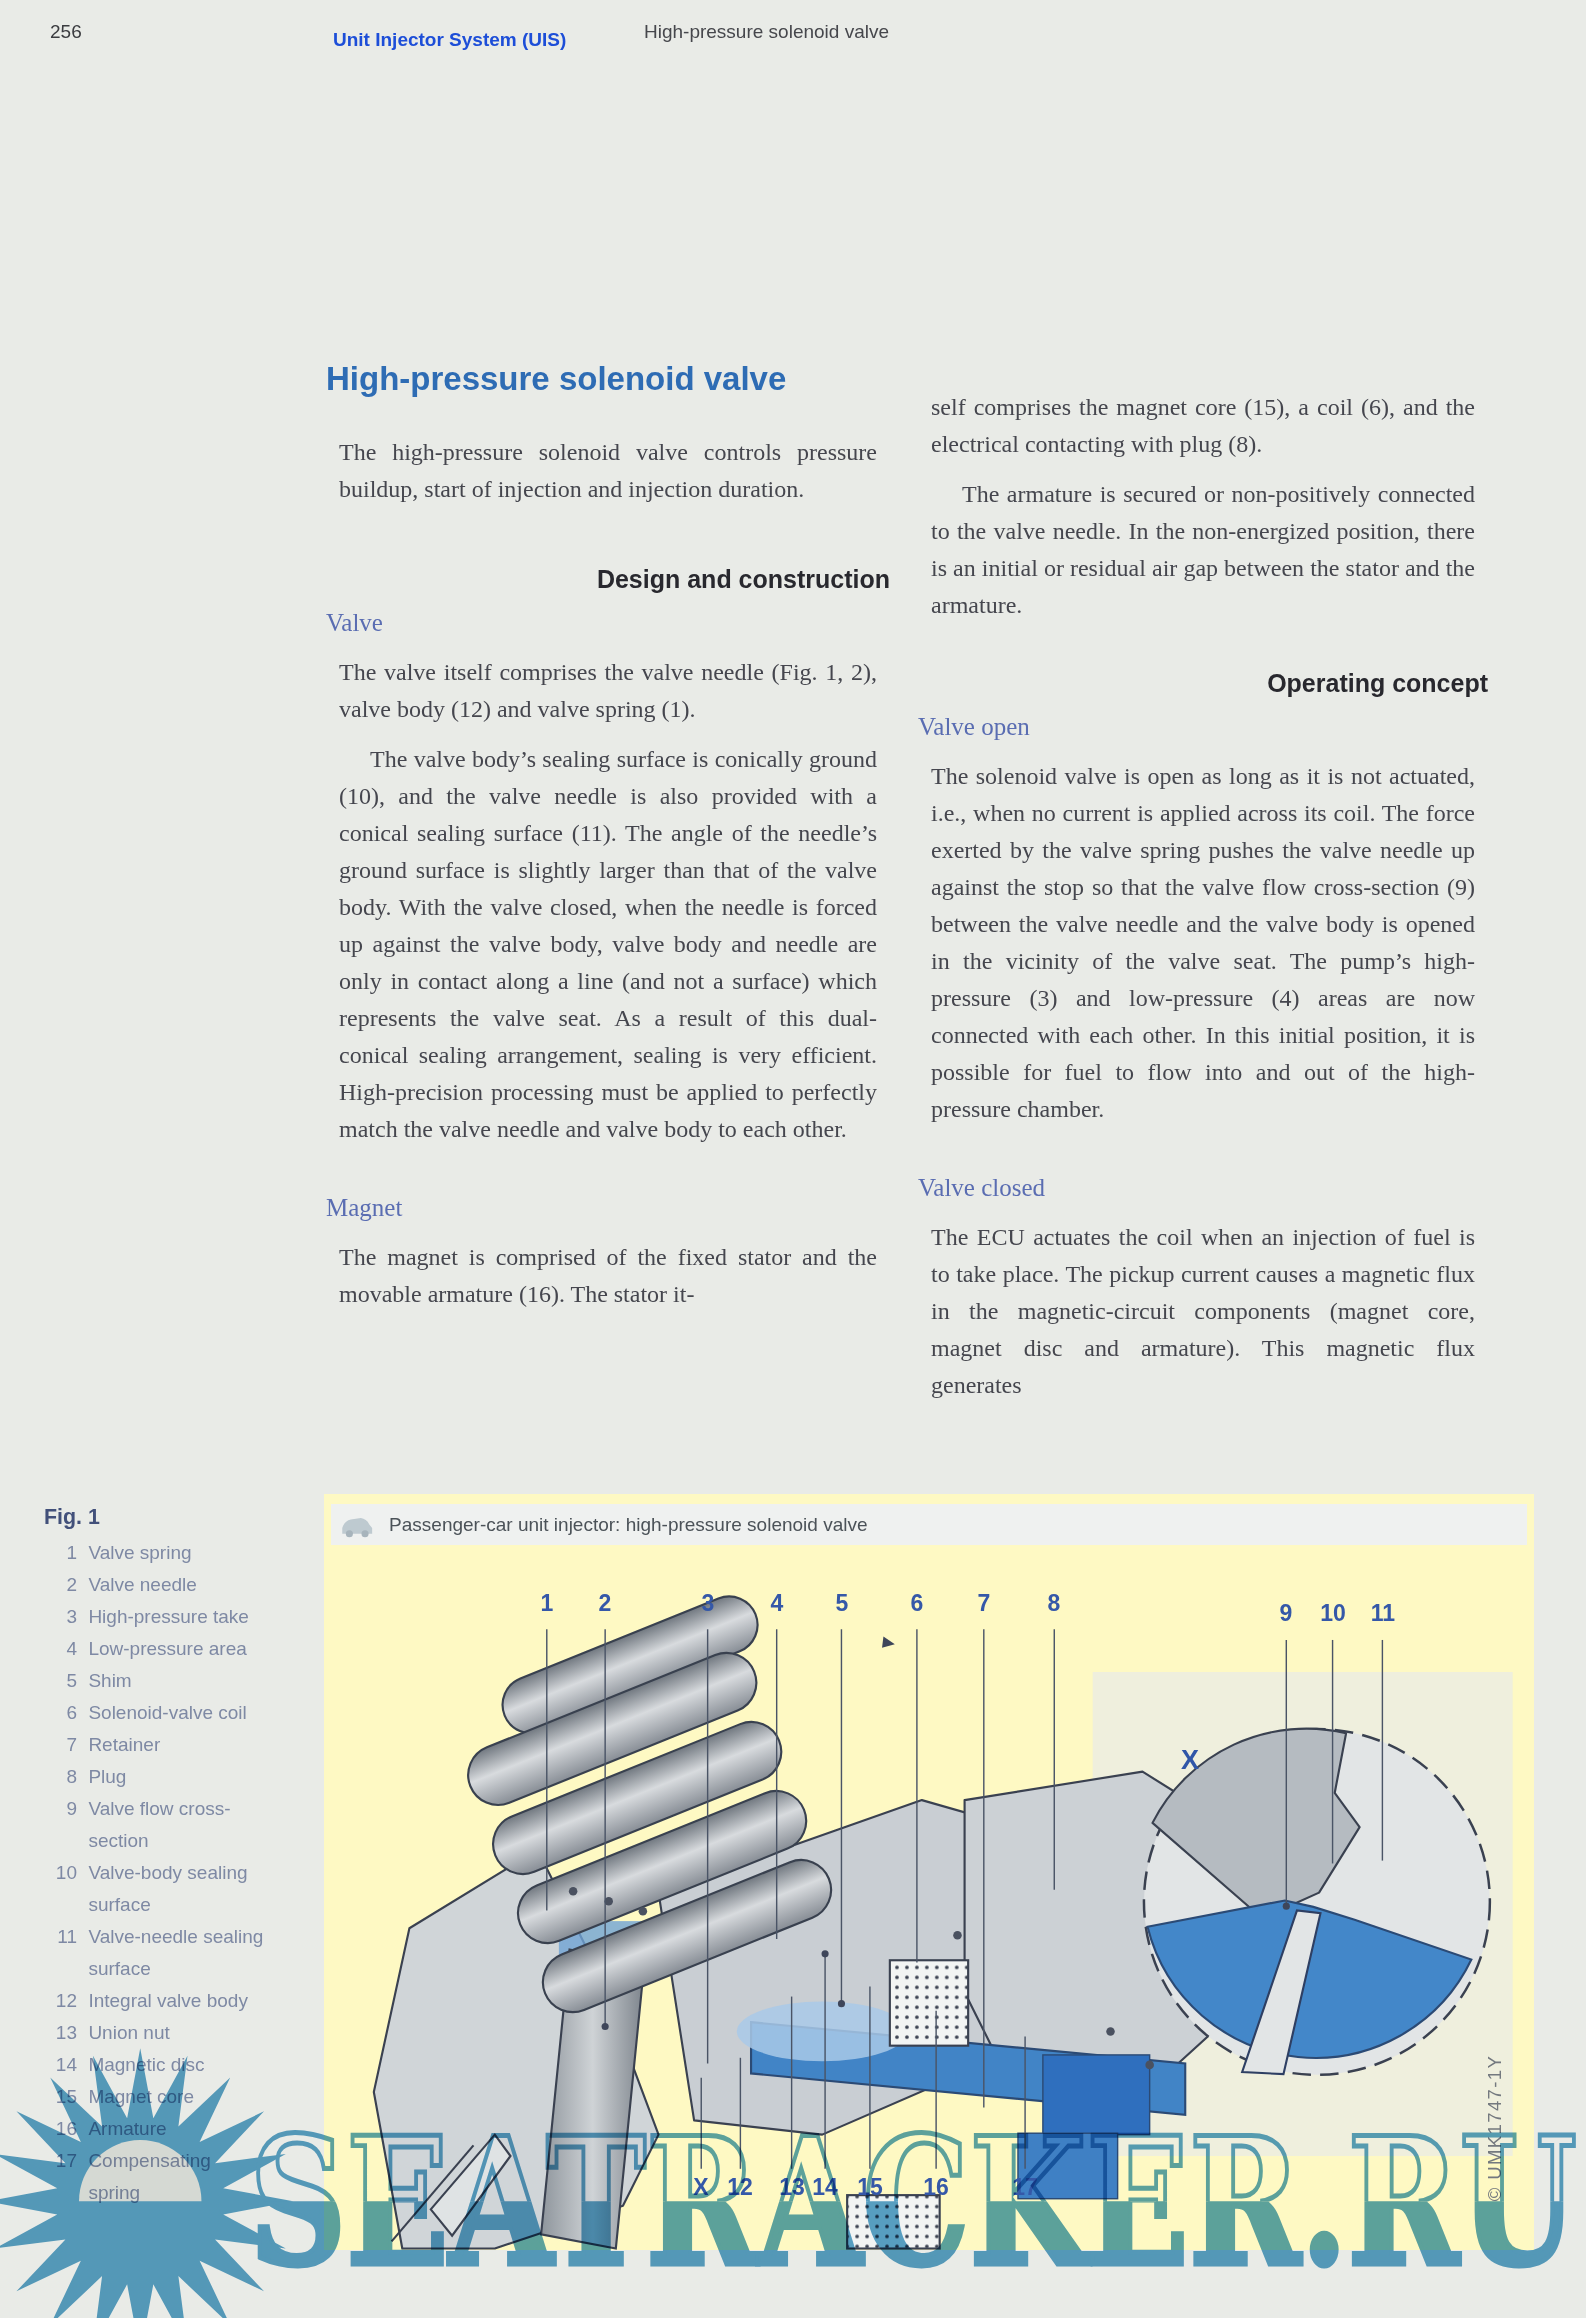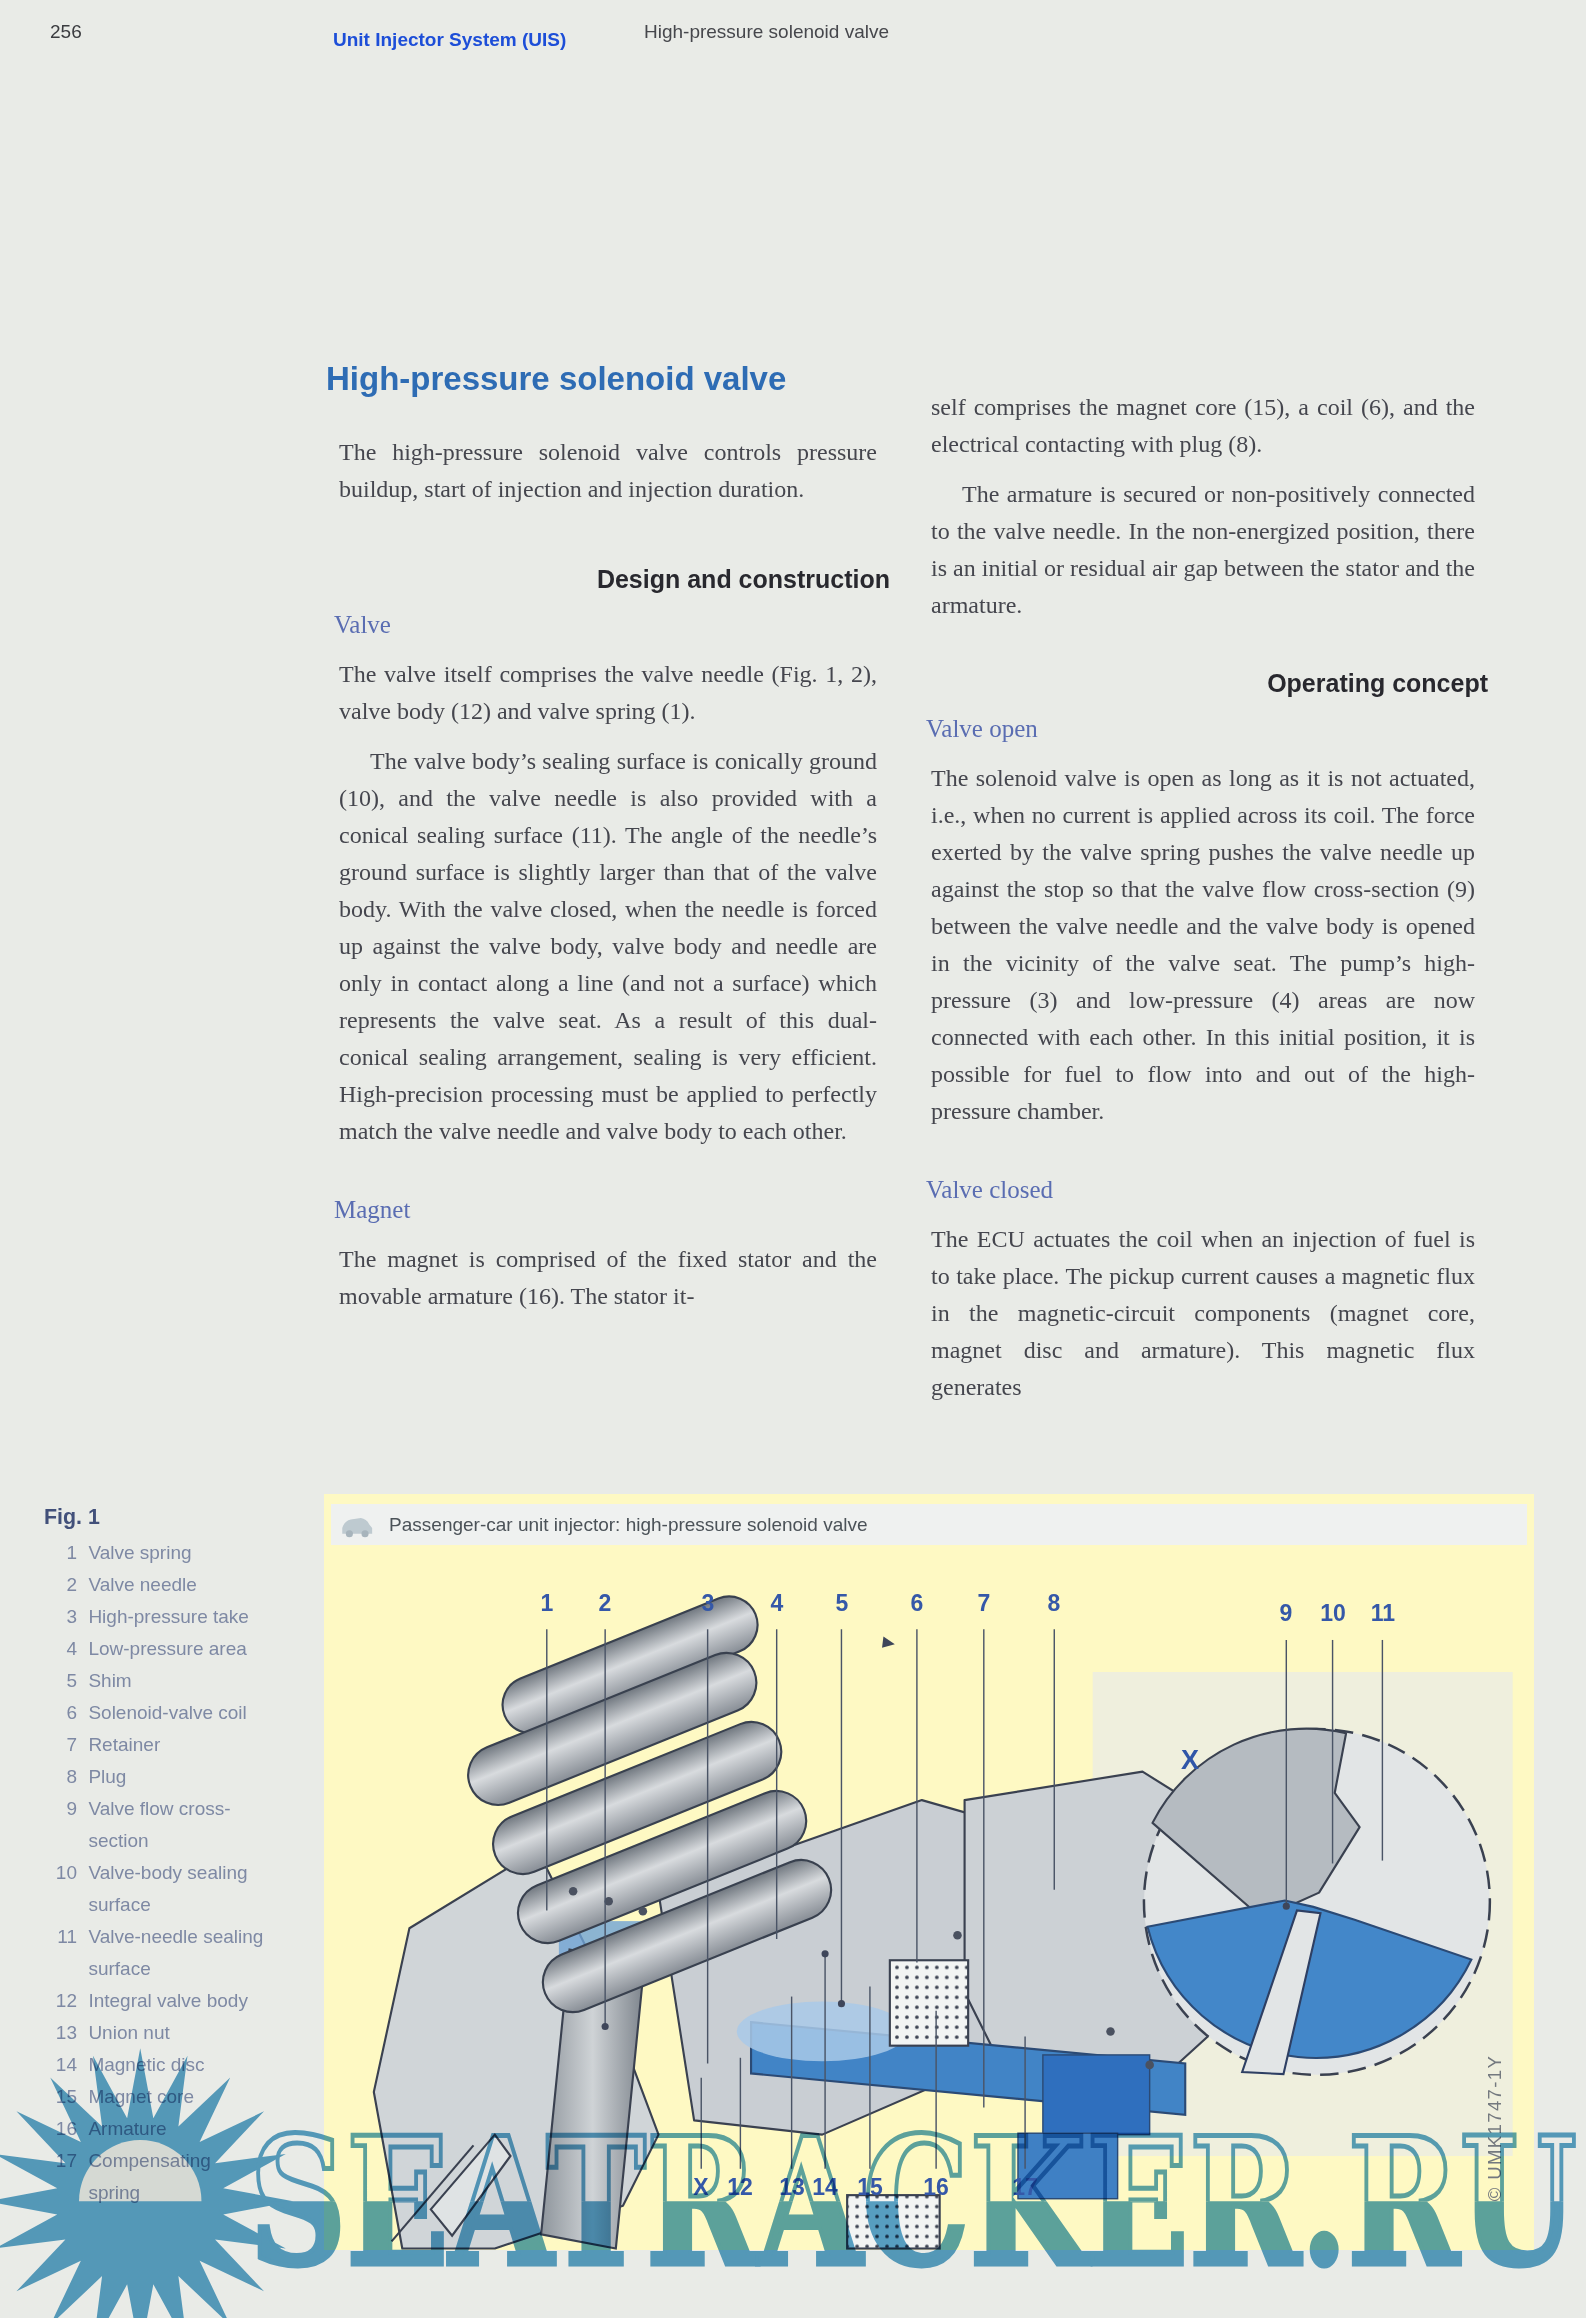--- a/index.html
+++ b/index.html
@@ -15,21 +15,21 @@
   .hsub{position:absolute;left:644px;top:0;color:#46474c;}
 
   
   .col{position:absolute;color:#45464e;font-size:24px;line-height:37px;}
   .col p{margin:13px;text-align:justify;}
   .col p.ind{text-indent:31px;}
   .col h1{font-family:"Liberation Sans",sans-serif;font-weight:bold;font-size:33px;
           color:#2e6cb4;margin:0 0 37px 0;line-height:37px;}
   .col h2{font-family:"Liberation Sans",sans-serif;font-weight:bold;font-size:25px;
           color:#28282e;margin:0 0 5.7px 0;line-height:37px;text-align:right;}
-  .col h3{font-weight:normal;font-size:25px;color:#5a6db2;margin:8px;line-height:37px;}
+  .col h3{font-weight:normal;font-size:25px;color:#5a6db2;margin:0;line-height:37px;}
   .col .gap-lg{margin-top:53px;}
   .col .gap-md{margin-top:41px;}
   .left-col{left:326px;top:360px;width:564px;}
   .right-col{left:918px;top:376px;width:570px;}
 
   
   .figcap{position:absolute;left:44px;top:1501px;width:263px;
           font-family:"Liberation Sans",sans-serif;color:#7e89a4;font-size:19px;line-height:32px;}
   .figlabel{font-weight:bold;font-size:21.4px;color:#42507a;margin-bottom:4px;}
   .caprow{display:grid;grid-template-columns:33px 179px;column-gap:11.4px;}

